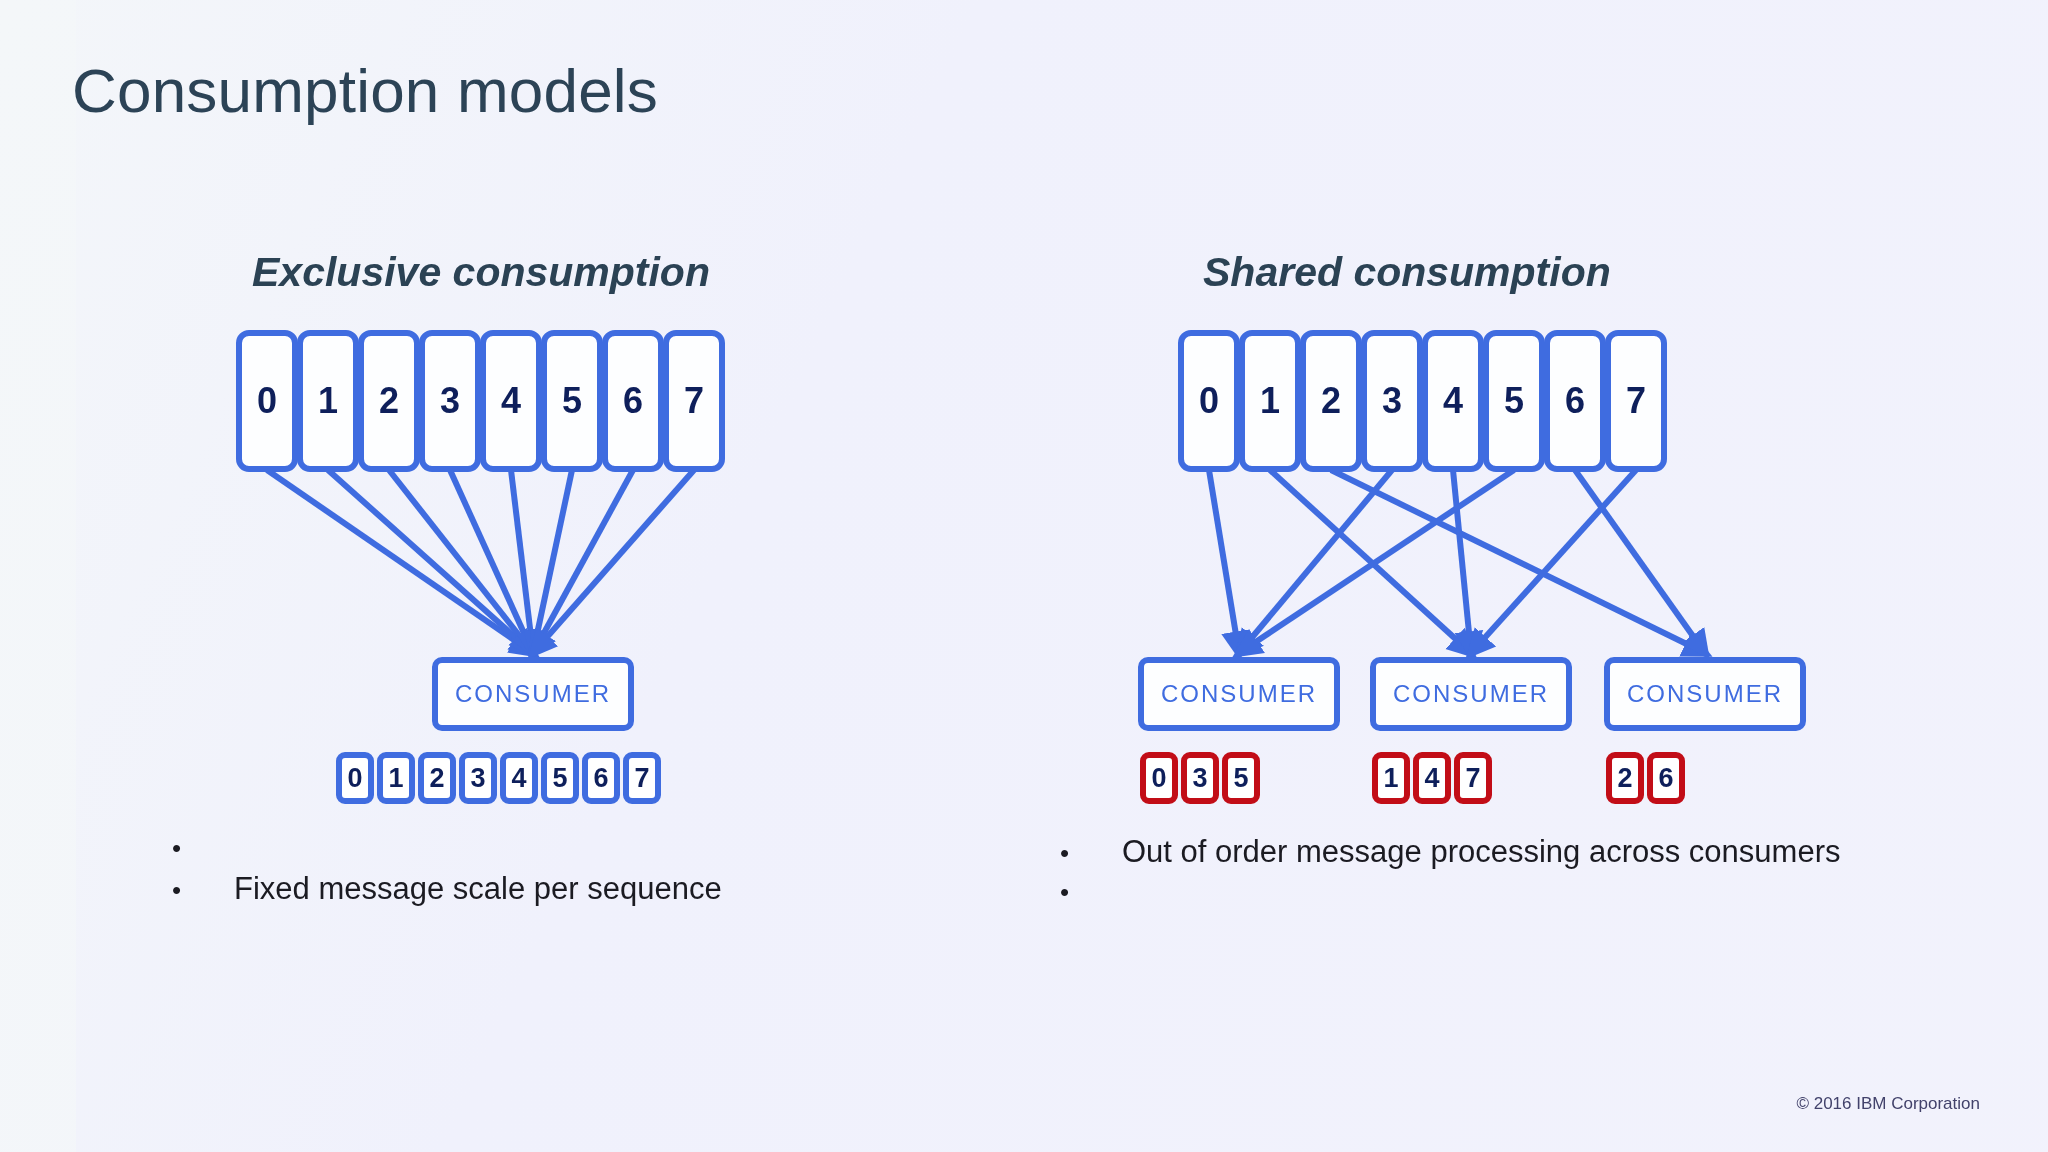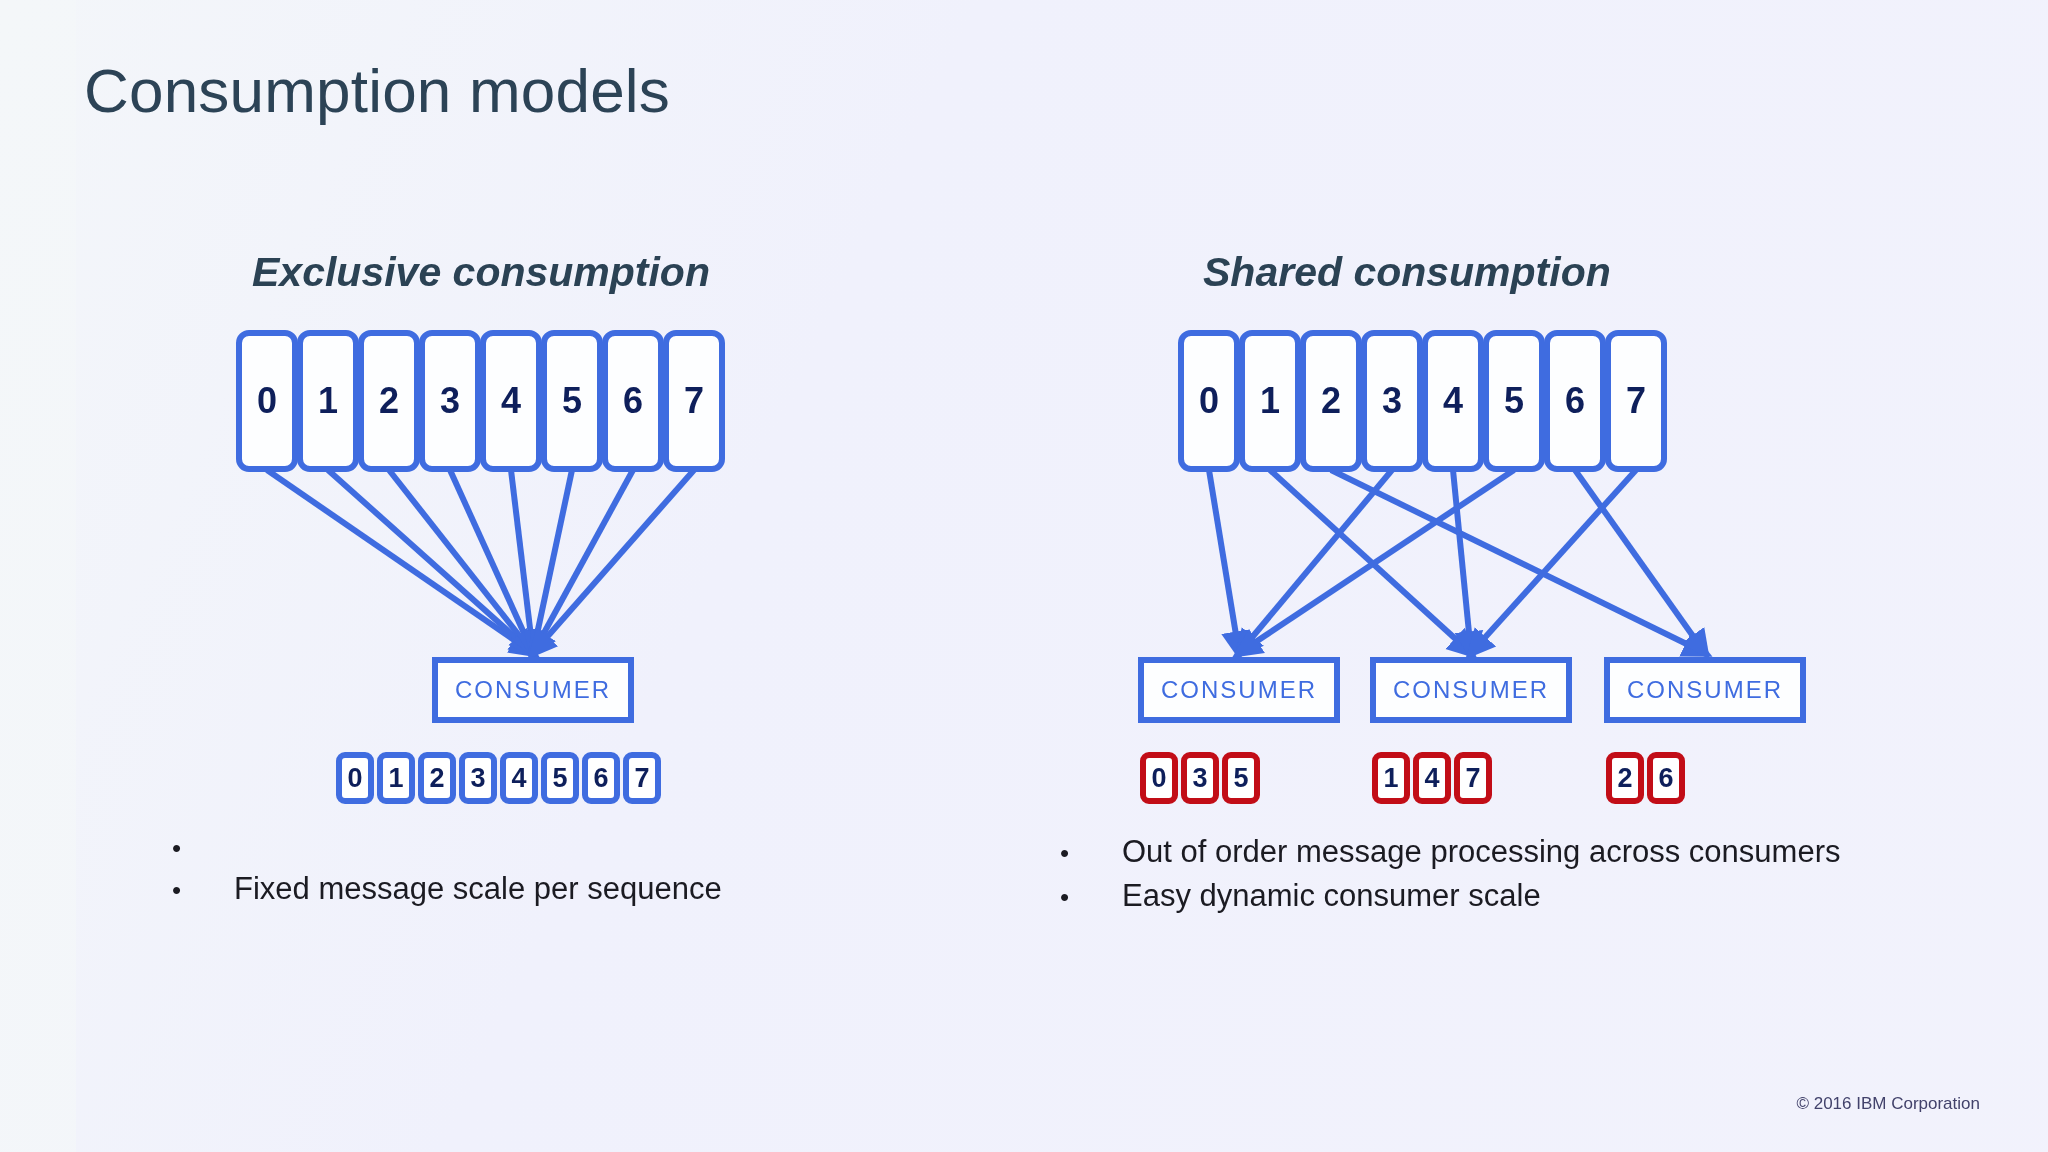--- a/index.html
+++ b/index.html
@@ -36,21 +36,21 @@
   }
   #layer {
     position: absolute;
     inset: 0;
     z-index: 3;
   }
 
   
   .page-title {
     position: absolute;
-    left: 84px;
+    left: 72px;
     top: 55px;
     font-size: 62px;
     font-weight: 400;
     color: #2c4356;
     letter-spacing: 0.2px;
     white-space: nowrap;
   }
 
   
   .col-heading {
@@ -85,23 +85,23 @@
     justify-content: center;
     font-size: 36px;
     font-weight: 700;
     color: #0e1f5b;
     box-sizing: border-box;
   }
 
   
   .consumer-box {
     position: absolute;
-    height: 66px;
+    height: 74px;
     border: 6px solid #3f6ce0;
-    border-radius: 0;
+    border-radius: 10px;
     background: #fdfeff;
     display: flex;
     align-items: center;
     justify-content: center;
     box-sizing: border-box;
     font-size: 24px;
     font-weight: 500;
     color: #3f6ce0;
     letter-spacing: 2.0px;
   }
@@ -282,20 +282,19 @@
         <div class="chip red">6</div>
       </div>
 
     <div class="bullets" id="bullets-right">
         <div class="bullet-item">
           <span class="bullet-dot">•</span>
           <span>Out of order message processing across consumers</span>
         </div>
         <div class="bullet-item">
           <span class="bullet-dot">•</span>
-          <span>Easy dynamic consumer scale</span>
         </div>
       </div>
 
     <div class="footer-copy">© 2016 IBM Corporation</div>
 
   </div>
 </div>
 
 </body></html>

